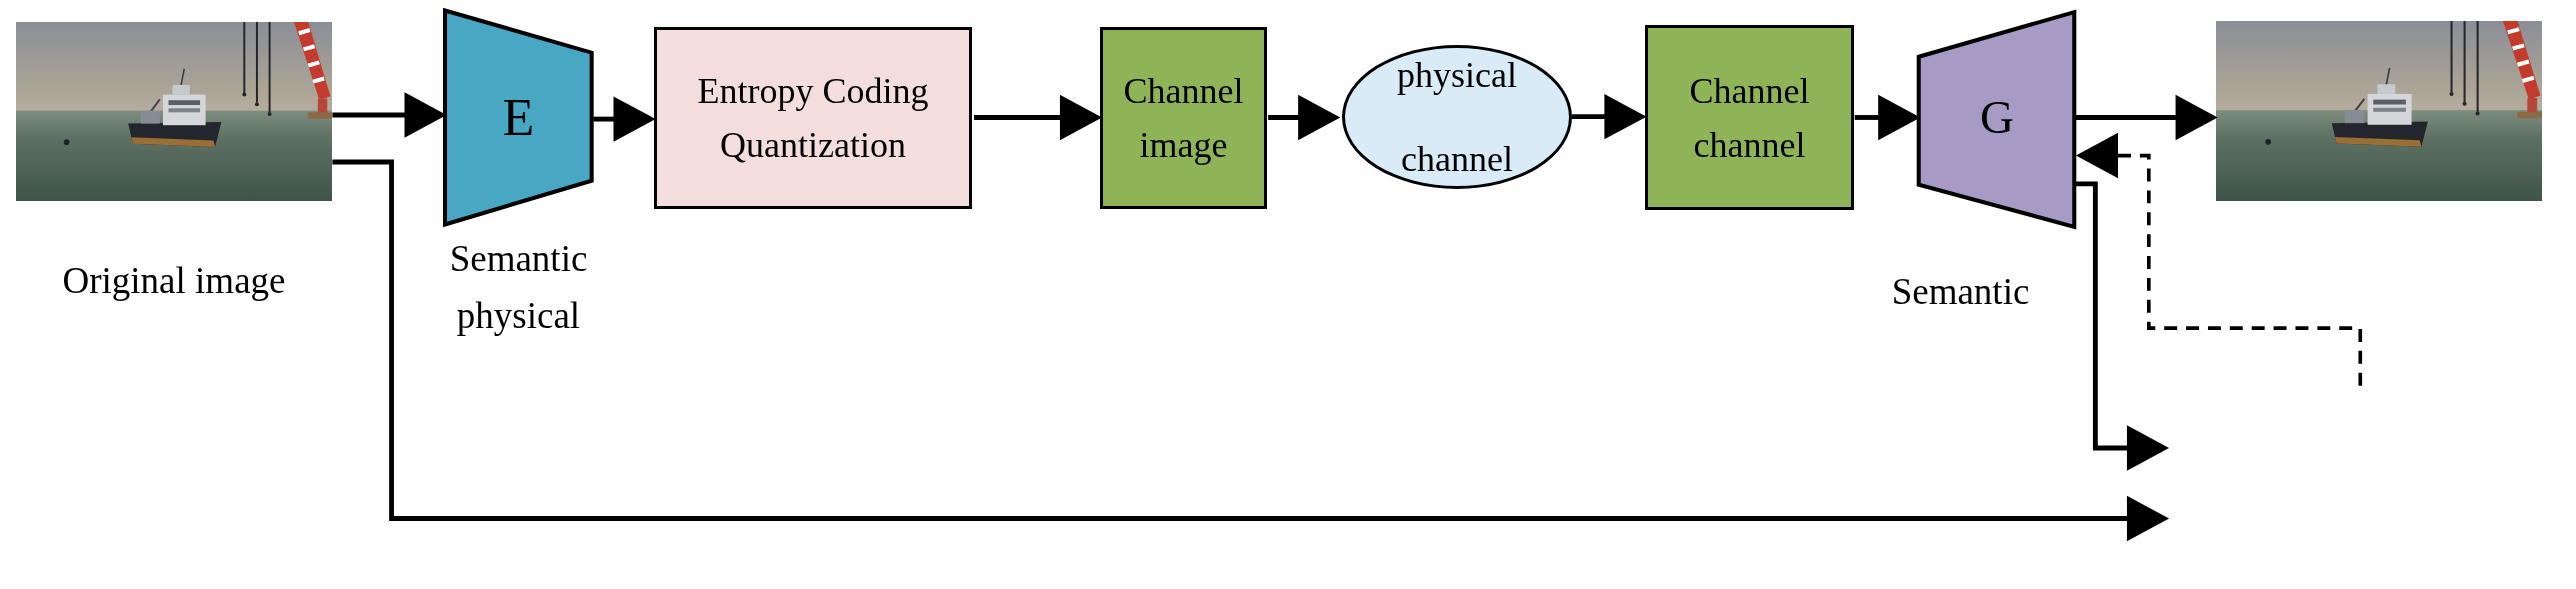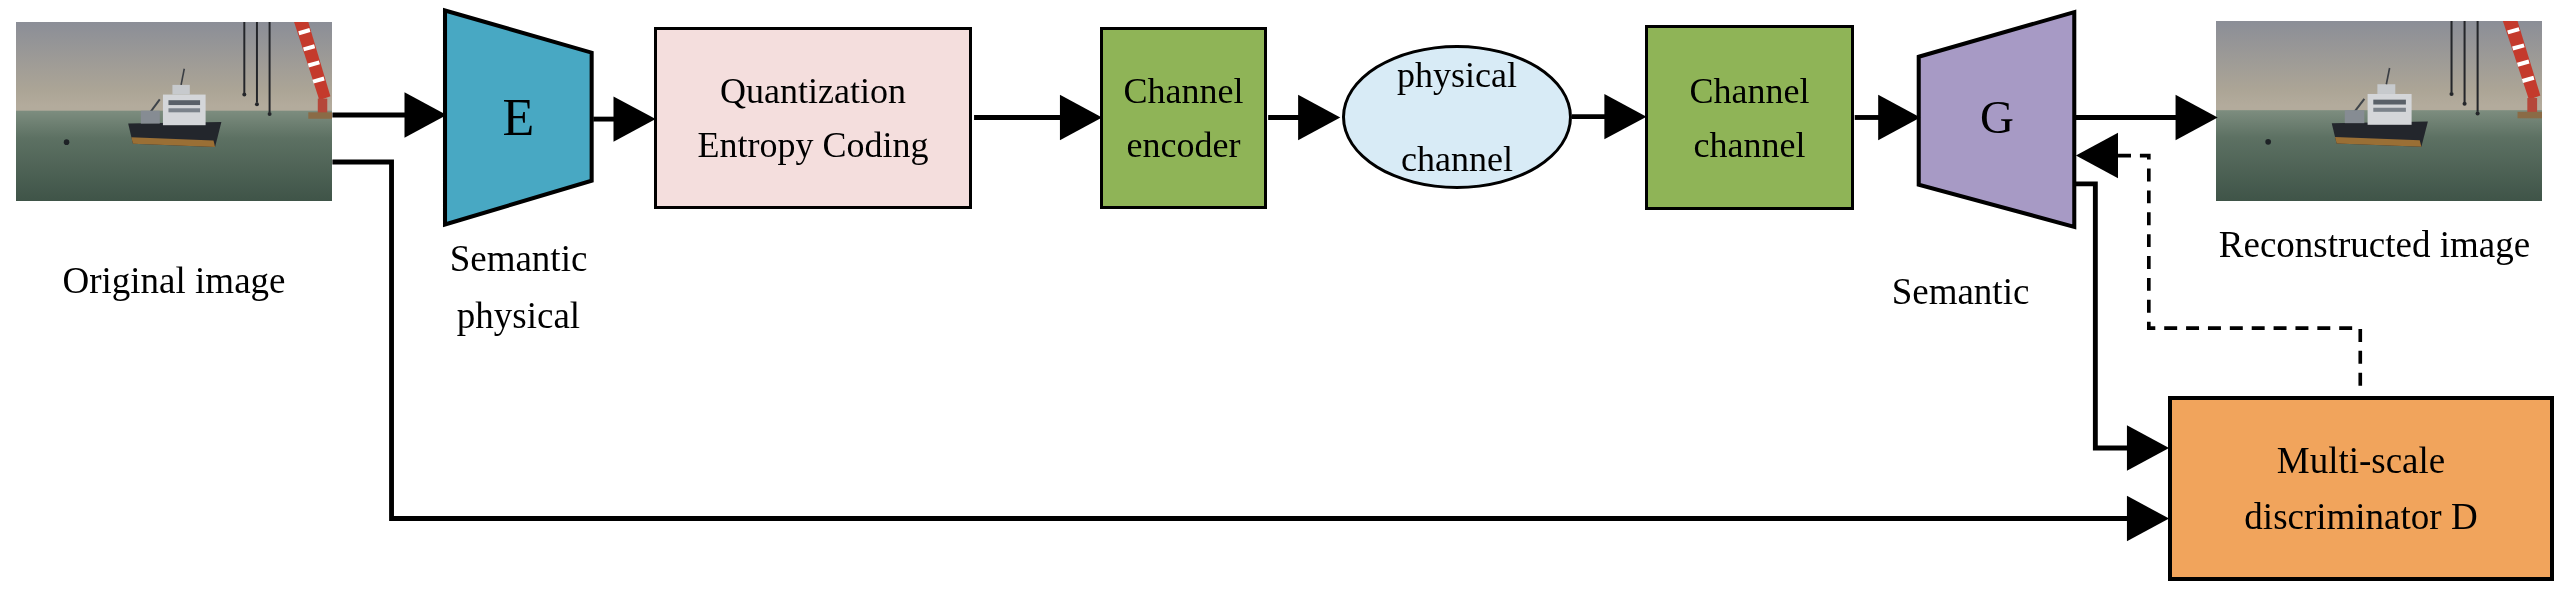--- a/index.html
+++ b/index.html
@@ -87,43 +87,39 @@
         <line x1="370" y1="54" x2="384" y2="50" stroke="#ffffff" stroke-width="5"></line>
         <line x1="376" y1="74" x2="390" y2="70" stroke="#ffffff" stroke-width="5"></line>
         <rect x="382" y="95" width="12" height="20" fill="#b5473a"></rect>
         <rect x="370" y="112" width="30" height="8" fill="#8a6b46"></rect>
       </g>
     </svg>
   </div>
   <div class="caption" style="left:16px;top:216px;width:316px;margin-top:36px;">Original image</div>
 
   <div class="box" style="left: 654px; top: 27px; width: 318px; height: 182px; background: rgb(244, 222, 221);">
+    <span class="bline">Entropy Coding</span>
     <span class="bline">Quantization</span>
-    <span class="bline">Entropy Coding</span>
   </div>
 
   <div class="box" style="left: 1100px; top: 27px; width: 167px; height: 182px; background: rgb(143, 180, 87);">
     <span class="bline">Channel</span>
-    <span class="bline">encoder</span>
+    <span class="bline">image</span>
   </div>
 
   <div class="box ellipse" style="left: 1342px; top: 45px; width: 230px; height: 144px; background: rgb(216, 235, 246);">
     <span class="bline">physical</span>
     <span class="bline">channel</span>
   </div>
 
   <div class="box" style="left: 1645px; top: 25px; width: 209px; height: 185px; background: rgb(143, 180, 87);">
     <span class="bline">Channel</span>
     <span class="bline">channel</span>
   </div>
 
-  <div class="box disc" style="left: 2168px; top: 396px; width: 386px; height: 185px; background: rgb(241, 164, 92);">
-    <span class="bline">Multi-scale</span>
-    <span class="bline">discriminator D</span>
-  </div>
 
   <svg id="wires" width="2576" height="589" viewBox="0 0 3179 727">
 
     <polygon points="549,13 730,65 730,223 549,277" stroke="#000" stroke-width="5" fill="#48a8c3"></polygon>
 
     <polygon points="2368,70 2560,15 2560,280 2368,228" stroke="#000" stroke-width="5" fill="#a79ac5"></polygon>
 
     <line x1="410" y1="142" x2="503" y2="142" stroke="#000" stroke-width="6"></line>
     <polygon points="551,142 499,114 499,170" fill="#000"></polygon>
 
@@ -192,16 +188,15 @@
         <polygon points="352,0 370,0 398,92 384,97" fill="#c43a2c"></polygon>
         <line x1="358" y1="14" x2="372" y2="10" stroke="#ffffff" stroke-width="5"></line>
         <line x1="364" y1="34" x2="378" y2="30" stroke="#ffffff" stroke-width="5"></line>
         <line x1="370" y1="54" x2="384" y2="50" stroke="#ffffff" stroke-width="5"></line>
         <line x1="376" y1="74" x2="390" y2="70" stroke="#ffffff" stroke-width="5"></line>
         <rect x="382" y="95" width="12" height="20" fill="#b5473a"></rect>
         <rect x="370" y="112" width="30" height="8" fill="#8a6b46"></rect>
       </g>
     </svg>
   </div>
-  <div class="caption" style="left:2172px;top:216px;width:405px;">Reconstructed image</div>
 
 </div>
 
 
 </body></html>

